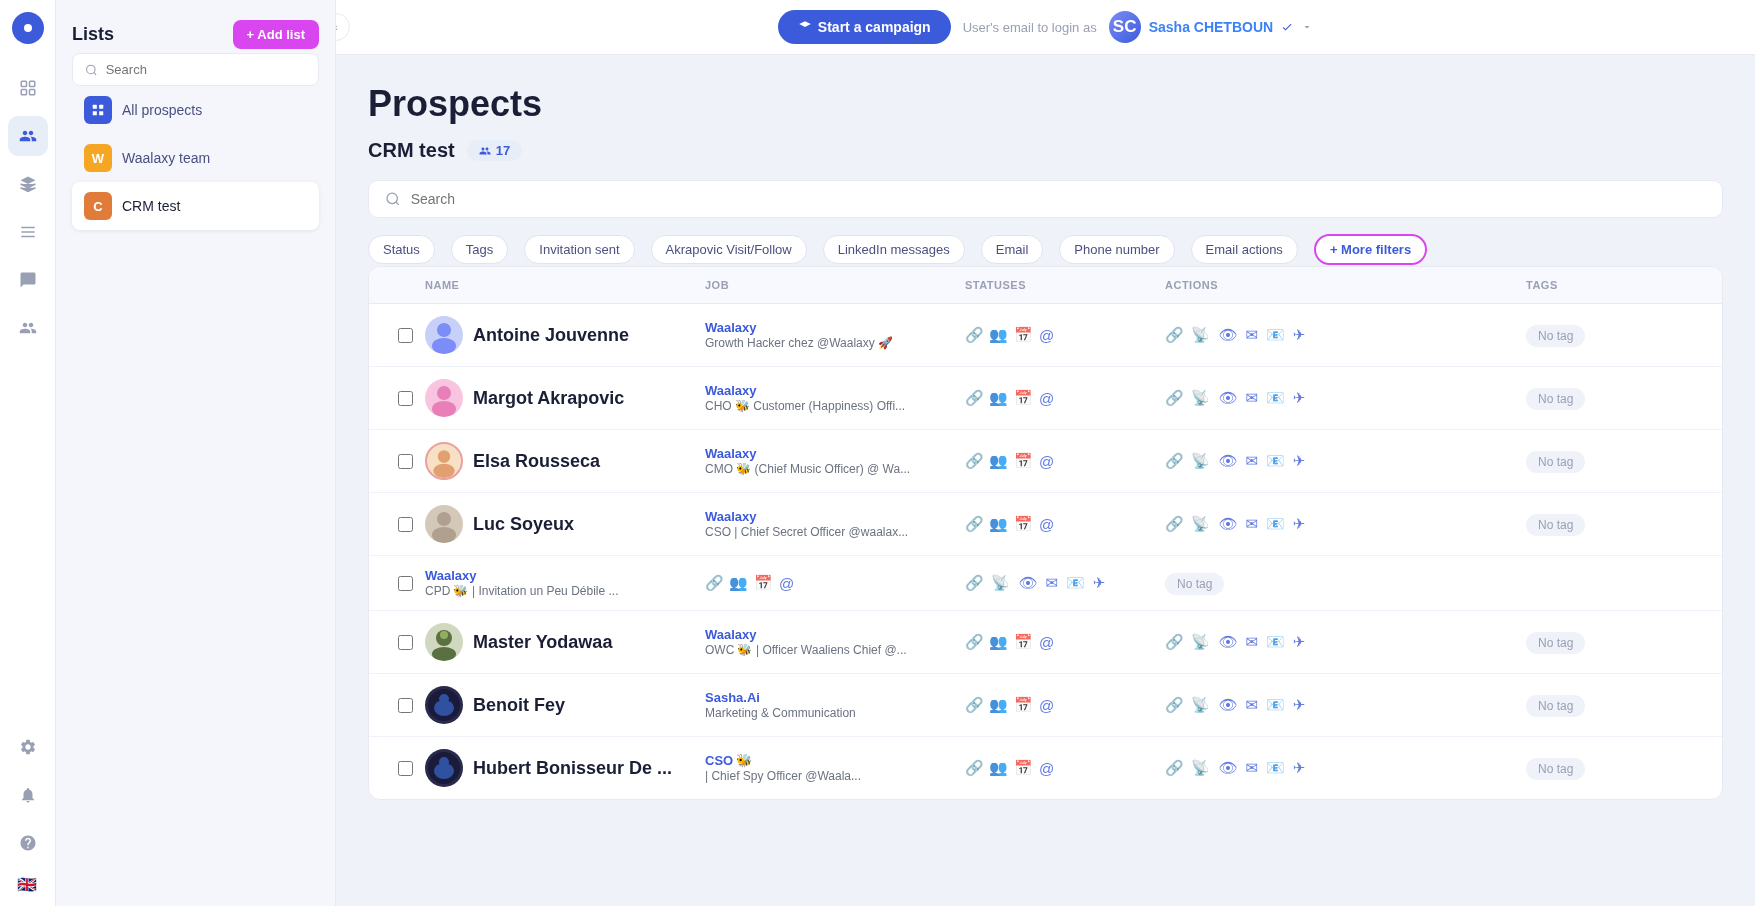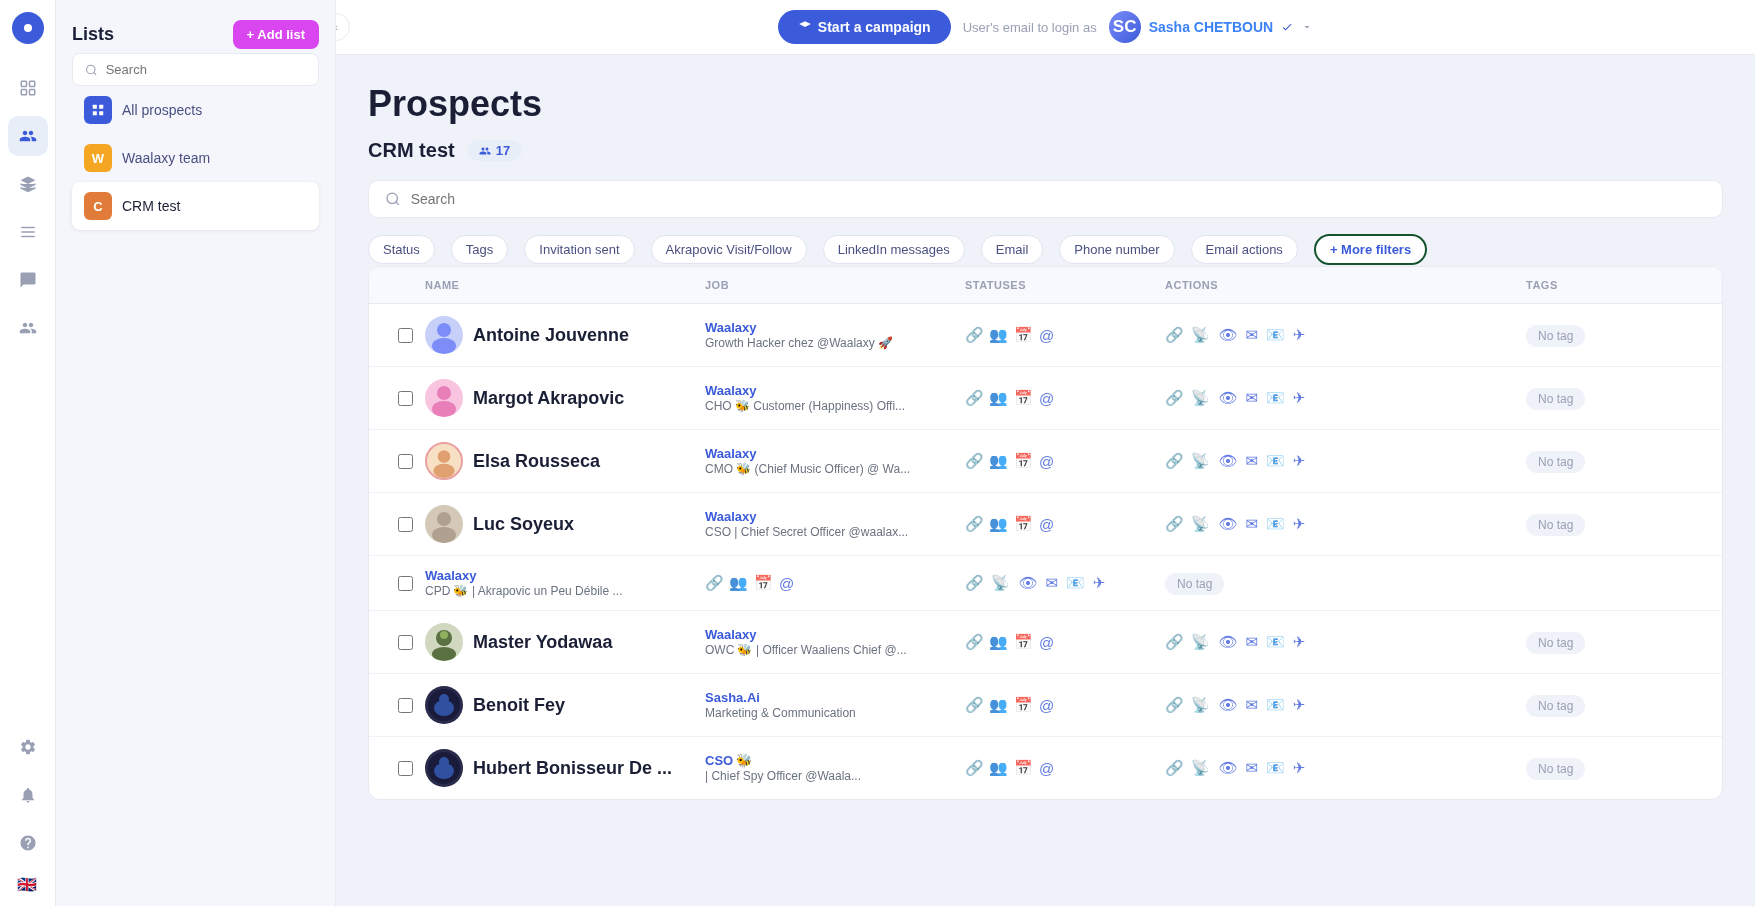--- a/index.html
+++ b/index.html
@@ -197,21 +197,21 @@
       background: #fff;
       border: 1px solid #e0e3ef;
       border-radius: 20px;
       padding: 6px 14px;
       font-size: 13px;
       color: #4a5080;
       cursor: pointer;
       font-weight: 500;
     }
     .filter-btn.more {
-      border: 2px solid #14532d;
+      border: 2px solid #d946ef;
       color: #3b5bdb;
       font-weight: 600;
     }
 
     
     .table-container {
       background: #fff;
       border-radius: 12px;
       overflow: hidden;
       border: 1px solid #e8eaf2;
@@ -587,21 +587,21 @@
         </div>
         <div><span class="tag-badge">No tag</span></div>
       </div>
 
       <div class="table-row">
         <div class="checkbox-cell">
             <input type="checkbox" style="">
           </div>
         <div>
           <div class="job-company">Waalaxy</div>
-          <div class="job-title">CPD 🐝 | Akrapovic un Peu Débile ...</div>
+          <div class="job-title">CPD 🐝 | Invitation un Peu Débile ...</div>
         </div>
         <div class="status-icons">
           <span class="status-icon">🔗</span>
           <span class="status-icon">👥</span>
           <span class="status-icon">📅</span>
           <span class="status-icon">@</span>
         </div>
         <div class="action-icons">
           <span class="action-icon">🔗</span>
           <span class="action-icon">📡</span>

